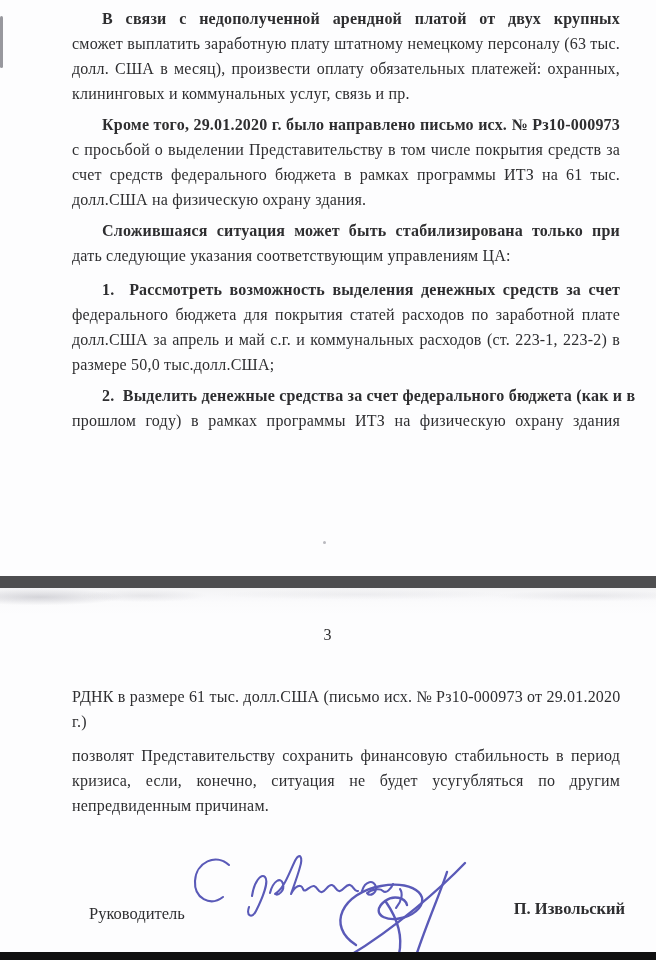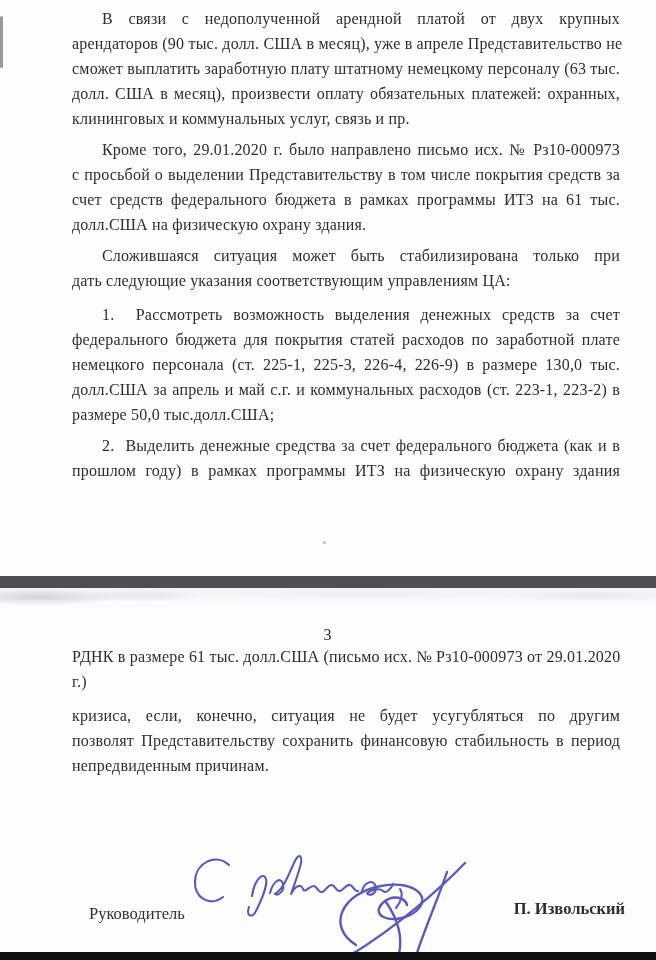--- a/index.html
+++ b/index.html
@@ -22,21 +22,21 @@
   .para { margin: 0 0 6px 0; }
   .para.gap { margin-top: 9px; }
   .line {
     height: 25px; line-height: 25px;
     text-align: justify;
     text-align-last: justify;
     letter-spacing: 0.2px;
     white-space: nowrap;
   }
   .line.last { text-align-last: left; white-space: normal; }
-  .line.ind { text-indent: 30px; }
+  .line.ind { text-indent: 30px; font-weight: bold; }
   .b { font-weight: 400; }
 
   
   .divider-band { position: absolute; left: 0; width: 656px; top: 576px; height: 12px; background: var(--divider, #4e4e50); }
   .noise-strip {
     position: absolute; left: 0; width: 656px; top: 588px; height: 26px;
     background:
       radial-gradient(ellipse 120px 12px at 6% 35%, rgba(120,120,132,0.28), transparent 70%),
       radial-gradient(ellipse 90px 9px at 22% 30%, rgba(140,140,150,0.16), transparent 70%),
       radial-gradient(ellipse 200px 7px at 55% 25%, rgba(150,150,160,0.10), transparent 75%),
@@ -67,64 +67,62 @@
   .hw-thin path { stroke-width: 2.1; }
   .hw-thick path { stroke-width: 2.4; }
 </style>
 </head>
 <body style="--ink: #2e2e30; --hand: #5a5ab8; --divider: #4e4e50; --bottom: #101010; background: rgb(253, 253, 254);">
 
 <div class="scan-page">
   <div class="text-block" style="top:6px" id="page1-text">
       <div class="para">
         <div class="line ind"><span>В связи с недополученной арендной платой от двух крупных</span></div>
-        <div class="line"><span>арендаторов (90 тыс. долл. США в месяц), уже в апреле Представительство не</span></div>
         <div class="line"><span>сможет выплатить заработную плату штатному немецкому персоналу (63 тыс.</span></div>
         <div class="line"><span>долл. США в месяц), произвести оплату обязательных платежей: охранных,</span></div>
         <div class="line last"><span>клининговых и коммунальных услуг, связь и пр.</span></div>
       </div>
       <div class="para">
         <div class="line ind"><span>Кроме того, 29.01.2020 г. было направлено письмо исх. № Рз10-000973</span></div>
         <div class="line"><span>с просьбой о выделении Представительству в том числе покрытия средств за</span></div>
         <div class="line"><span>счет средств федерального бюджета в рамках программы ИТЗ на 61 тыс.</span></div>
         <div class="line last"><span>долл.США на физическую охрану здания.</span></div>
       </div>
       <div class="para">
         <div class="line ind"><span>Сложившаяся ситуация может быть стабилизирована только при</span></div>
         <div class="line last"><span>дать следующие указания соответствующим управлениям ЦА:</span></div>
       </div>
       <div class="para gap">
         <div class="line ind"><span>1.&nbsp; Рассмотреть возможность выделения денежных средств за счет</span></div>
         <div class="line"><span>федерального бюджета для покрытия статей расходов по заработной плате</span></div>
-        <div class="line"><span>немецкого персонала (ст. 225-1, 225-3, 226-4, 226-9) в размере 130,0 тыс.</span></div>
         <div class="line"><span>долл.США за апрель и май с.г. и коммунальных расходов (ст. 223-1, 223-2) в</span></div>
         <div class="line last"><span>размере 50,0 тыс.долл.США;</span></div>
       </div>
       <div class="para">
         <div class="line ind"><span>2.&nbsp; Выделить денежные средства за счет федерального бюджета (как и в</span></div>
         <div class="line"><span>прошлом году) в рамках программы </span><span class="b">ИТЗ на физическую охрану здания</span></div>
       </div>
     </div>
   <span class="edge-mark"></span>
   <span class="spot"></span>
 </div>
 
 <div class="divider-band"></div>
 <div class="noise-strip"></div>
 
 <div class="scan-page">
   <div class="page-number">3</div>
-  <div class="text-block" style="top:644px" id="page2-text">
+  <div class="text-block" style="top:684px" id="page2-text">
       <div class="para">
         <div class="line"><span class="b">РДНК</span><span> в размере 61 тыс. долл.США (письмо исх. № Рз10-000973 от 29.01.2020</span></div>
         <div class="line last"><span>г.)</span></div>
       </div>
       <div class="para gap">
+        <div class="line"><span>позволят Представительству сохранить финансовую стабильность в период</span></div>
         <div class="line"><span>кризиса, если, конечно, ситуация не будет усугубляться по другим</span></div>
-        <div class="line"><span>позволят Представительству сохранить финансовую стабильность в период</span></div>
         <div class="line last"><span>непредвиденным причинам.</span></div>
       </div>
     </div>
 
   <svg class="handwriting" viewBox="0 0 370 110" aria-label="С уважением,">
     <g class="hw-thin">
       <path d="M79,17 C66,5 46,14 45,33 C44,50 60,59 73,49"></path>
       <path d="M102,48 C104,34 111,25 115,29 C119,33 113,49 106,63 C102,71 96,68 99,59"></path>
       <path d="M120,45 C123,33 131,28 133,36 C135,43 128,48 125,46 C135,40 140,22 146,11 C150,5 153,9 150,19 C147,30 143,40 141,46 C145,38 151,35 153,41 C155,46 160,37 164,38 C168,39 168,45 172,44 C176,43 178,36 182,37 C186,38 186,44 190,43 C194,42 196,36 200,37 C204,38 204,44 208,43"></path>
       <path d="M212,43 C215,33 224,31 226,39 C227,45 220,49 217,45 C222,41 230,40 233,43 C236,46 241,41 243,36"></path>

